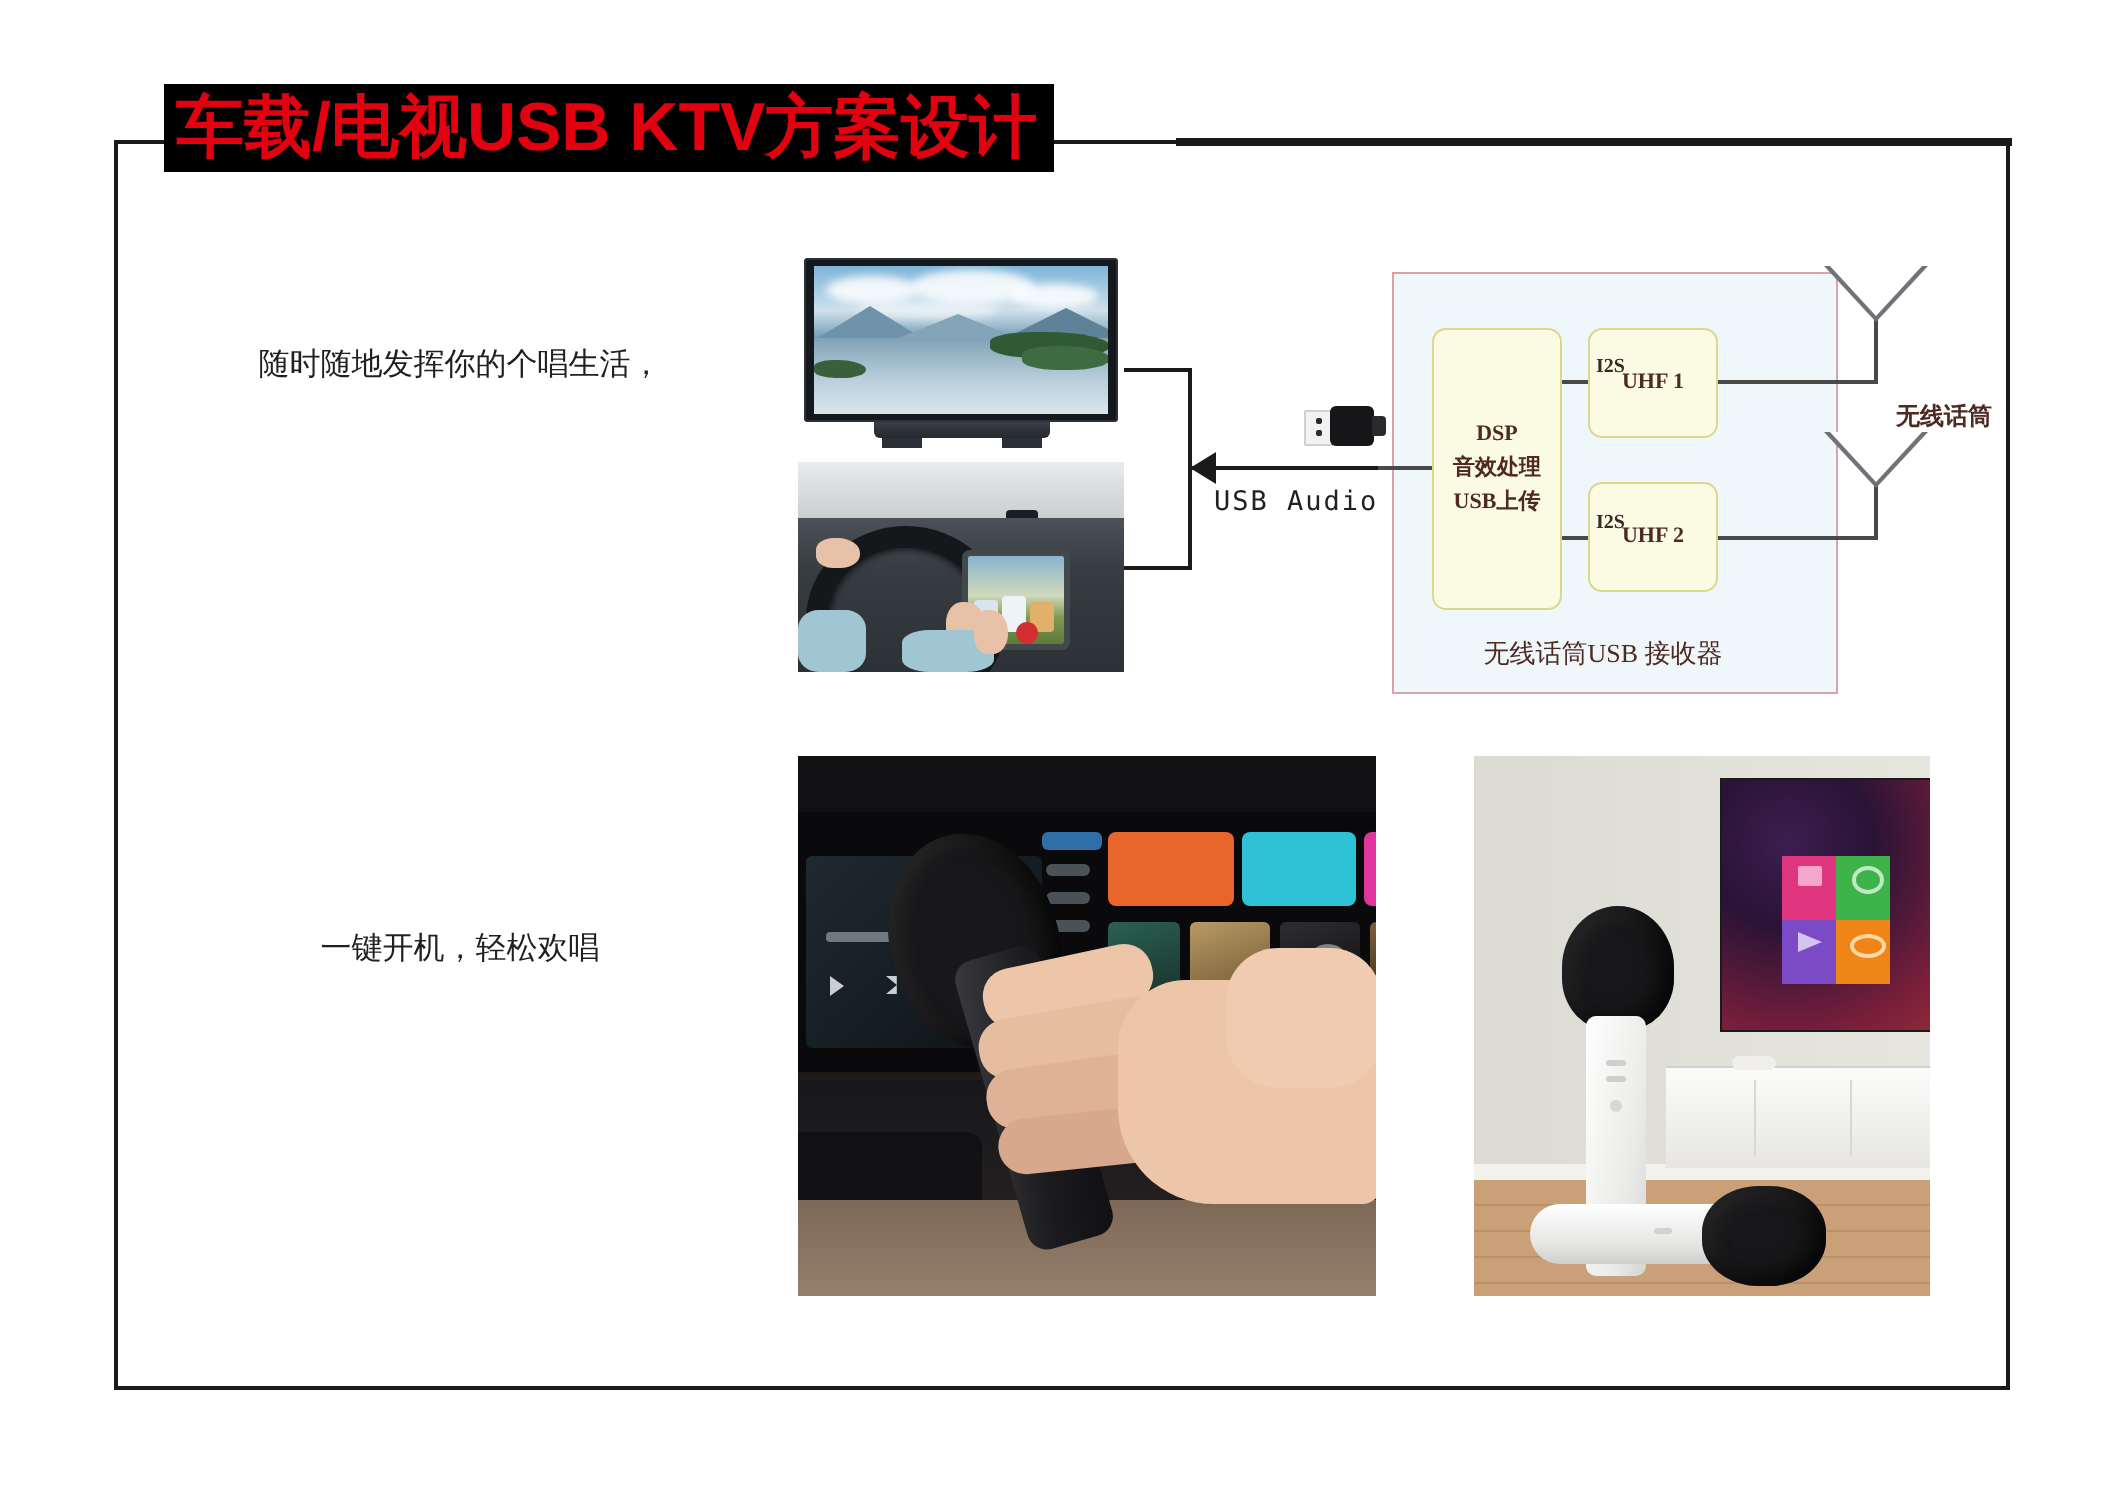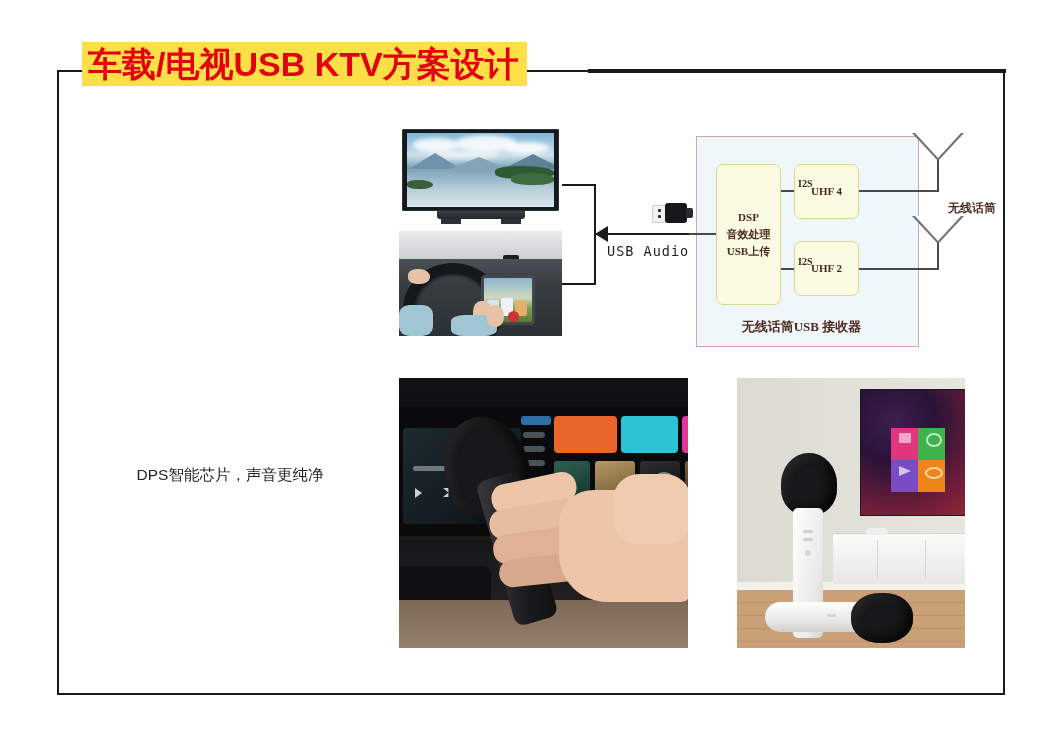--- a/index.html
+++ b/index.html
@@ -30,21 +30,21 @@
   
   #page-title {
     position: absolute;
     left: 82px;
     top: 42px;
     font-size: 34px;
     font-weight: bold;
     color: #e3000f;
     letter-spacing: 0px;
     white-space: nowrap;
-    background: #fde047;
+    background: #000000;
     padding: 0 8px 0 6px;
     z-index: 5;
     line-height: 44px;
   }
   #title-rule {
     position: absolute;
     left: 588px;
     top: 69px;
     width: 418px;
     height: 4px;
@@ -264,21 +264,21 @@
     position:absolute; font-family:"Liberation Serif","DejaVu Serif",serif;
     font-weight:bold; font-size:10px; color:#3a2b24;
   }
   #i2s-1 { left:798px; top:178px; }
   #i2s-2 { left:798px; top:256px; }
   
 
   #diagram-caption {
     position:absolute; left:696px; top:318px; width:211px;
     text-align:center; font-family:"Liberation Serif","DejaVu Serif",serif;
-    font-weight:bold; font-size:13px; color:#4e2a22; white-space:nowrap;
+    font-weight:normal; font-size:13px; color:#4e2a22; white-space:nowrap;
   }
 
   
   #dl-in { left:689px; top:233px; width:28px; height:2px; background:#4a4a4a; position:absolute; }
 
   
   #dl-ant1 { left:859px; top:190px; width:80px; height:2px; }
   #dl-ant1v{ left:937px; top:160px; width:2px; height:32px; }
   #dl-ant2 { left:859px; top:268px; width:80px; height:2px; }
   #dl-ant2v{ left:937px; top:243px; width:2px; height:27px; }
@@ -308,24 +308,25 @@
 </style>
 </head>
 <body>
 
 <div id="title-rule"></div>
 <div id="page-title">车载/电视USB KTV方案设计</div>
 
 <div id="slide-frame"></div>
 
 <div class="body-copy" id="intro-copy">
+  <div>随时随地发挥你的个唱生活，</div>
 </div>
 
 <div class="body-copy" id="feature-copy">
-  <div>DPS智能芯片，声音更纯净</div>
+  <div>一键开机，轻松欢唱</div>
 </div>
 
 <div class="photo" id="photo-tv">
   <div class="tv-body">
     <div class="tv-screen">
       <div class="tv-cloud" style="left:6px;  top:5px;  width:46px; height:14px;"></div>
       <div class="tv-cloud" style="left:48px; top:2px;  width:62px; height:17px;"></div>
       <div class="tv-cloud" style="left:98px; top:9px;  width:44px; height:12px;"></div>
       <div class="tv-cloud" style="left:22px; top:17px; width:70px; height:10px; opacity:.6;"></div>
       <div class="tv-mtn" style="left:2px;  top:20px; border-width:0 26px 16px 26px; border-bottom-color:#6f93ab;"></div>
@@ -380,21 +381,21 @@
 <div id="diagram-panel"></div>
 <div class="dline" id="dl-in"></div>
 
 <div class="blk" id="blk-dsp">
   <span>DSP</span>
   <span>音效处理</span>
   <span>USB上传</span>
 </div>
 
 <div class="blk" id="blk-uhf1">
-  <span>UHF 4</span>
+  <span>UHF 1</span>
 </div>
 
 <div class="blk" id="blk-uhf2">
   <span>UHF 2</span>
 </div>
 
 <div class="dline" id="dl-i2s1"></div>
 <div class="dline" id="dl-i2s2"></div>
 <div class="i2s-lbl" id="i2s-1">I2S</div>
 <div class="i2s-lbl" id="i2s-2">I2S</div>

